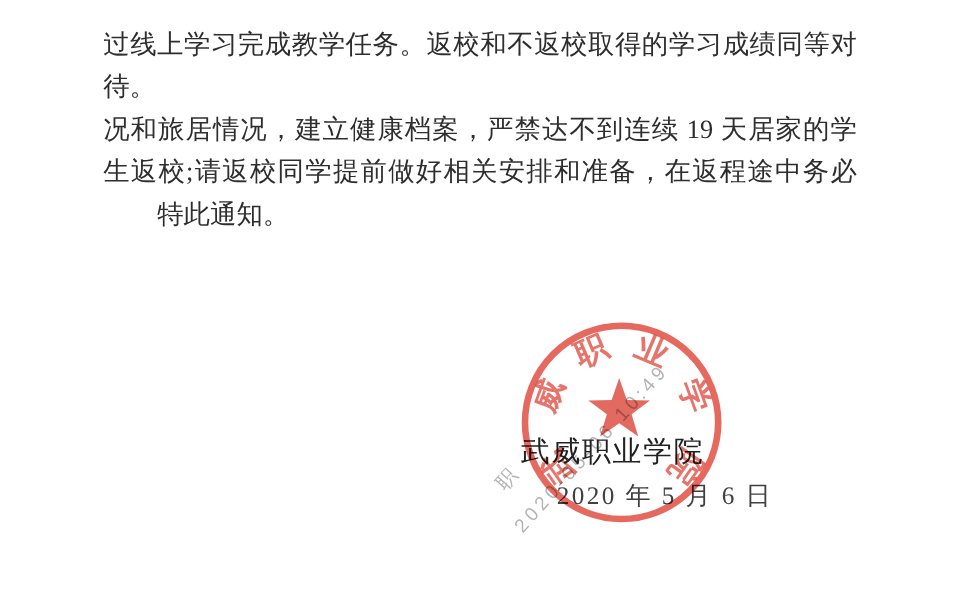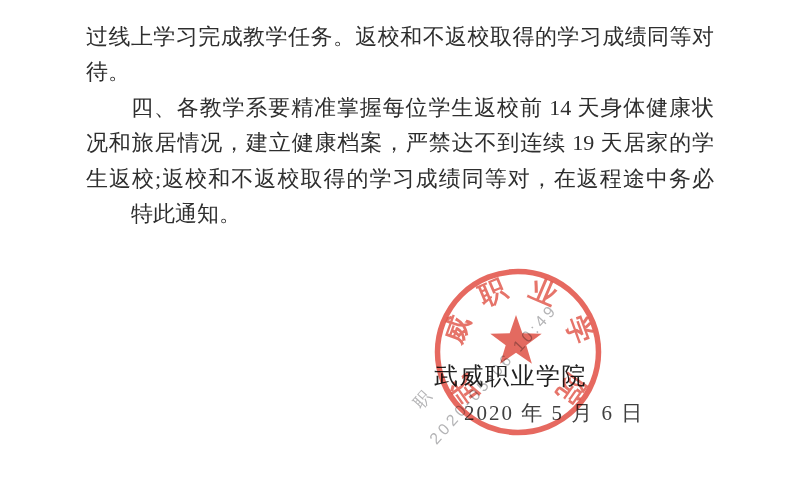--- a/index.html
+++ b/index.html
@@ -55,23 +55,22 @@
   }
 </style>
 </head>
 <body>
 
 <div class="page">
 
   <div class="body-text">
     <div class="line just">过线上学习完成教学任务。返校和不返校取得的学习成绩同等对</div>
     <div class="line">待。</div>
-    <div class="line just indent">四、各教学系要精准掌握每位学生返校前 14 天身体健康状</div>
     <div class="line just">况和旅居情况，建立健康档案，严禁达不到连续 19 天居家的学</div>
-    <div class="line just">生返校;返校和不返校取得的学习成绩同等对，在返程途中务必</div>
+    <div class="line just">生返校;请返校同学提前做好相关安排和准备，在返程途中务必</div>
     <div class="line indent">特此通知。</div>
   </div>
 
   <div class="watermark wm-zhi">职</div>
   <div class="watermark wm-ts">2020-05-06 10:49</div>
 
   <div class="sig-org">武威职业学院</div>
   <div class="sig-date">2020 年 5 月 6 日</div>
 
   <svg class="seal" viewBox="0 0 176 176" aria-hidden="true">

